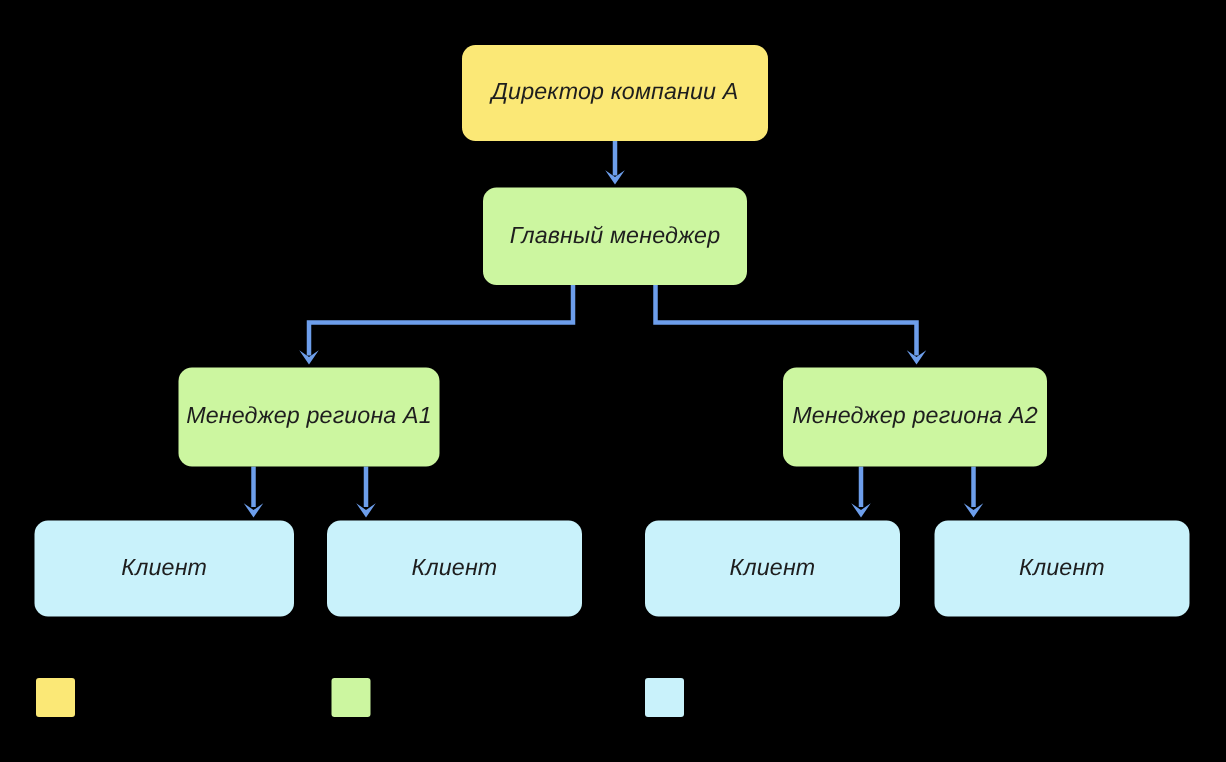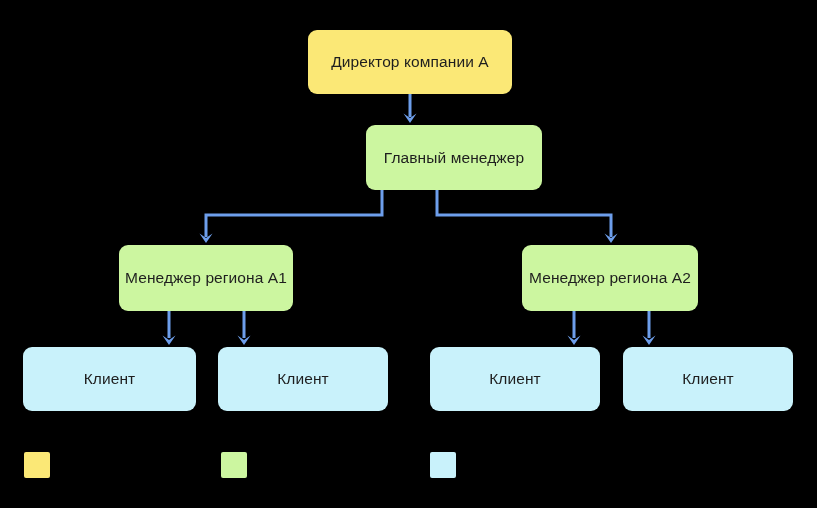--- a/index.html
+++ b/index.html
@@ -19,39 +19,40 @@
     position: absolute;
     display: flex;
     align-items: center;
     justify-content: center;
     text-align: center;
     border-radius: 9px;
     color: #1e1e1e;
     font-size: 15.5px;
     letter-spacing: 0.1px;
     box-sizing: border-box;
+    font-style: italic;
   }
   #connector-layer {
     position: absolute;
     left: 0;
     top: 0;
     width: 817px;
     height: 508px;
   }
   .conn-stroke { fill: none; stroke-width: 3; }
   .legend-swatch {
     position: absolute;
     width: 26px;
     height: 26px;
     border-radius: 2px;
     top: 452px;
   }
   
   #node-director   { left: 308px; top: 30px;  width: 204px; height: 64px; }
-  #node-chief      { left: 322px; top: 125px; width: 176px; height: 65px; margin-left: 44px; }
+  #node-chief      { left: 322px; top: 125px; width: 176px; height: 65px; }
   #node-manager-a1 { left: 119px; top: 245px; width: 174px; height: 66px; }
   #node-manager-a2 { left: 522px; top: 245px; width: 176px; height: 66px; align-items: center; }
   #node-client-1   { left: 23px;  top: 347px; width: 173px; height: 64px; }
   #node-client-2   { left: 218px; top: 347px; width: 170px; height: 64px; }
   #node-client-3   { left: 430px; top: 347px; width: 170px; height: 64px; }
   #node-client-4   { left: 623px; top: 347px; width: 170px; height: 64px; }
   #legend-swatch-yellow { left: 24px; }
   #legend-swatch-green  { left: 221px; }
   #legend-swatch-blue   { left: 430px; }
 </style>

